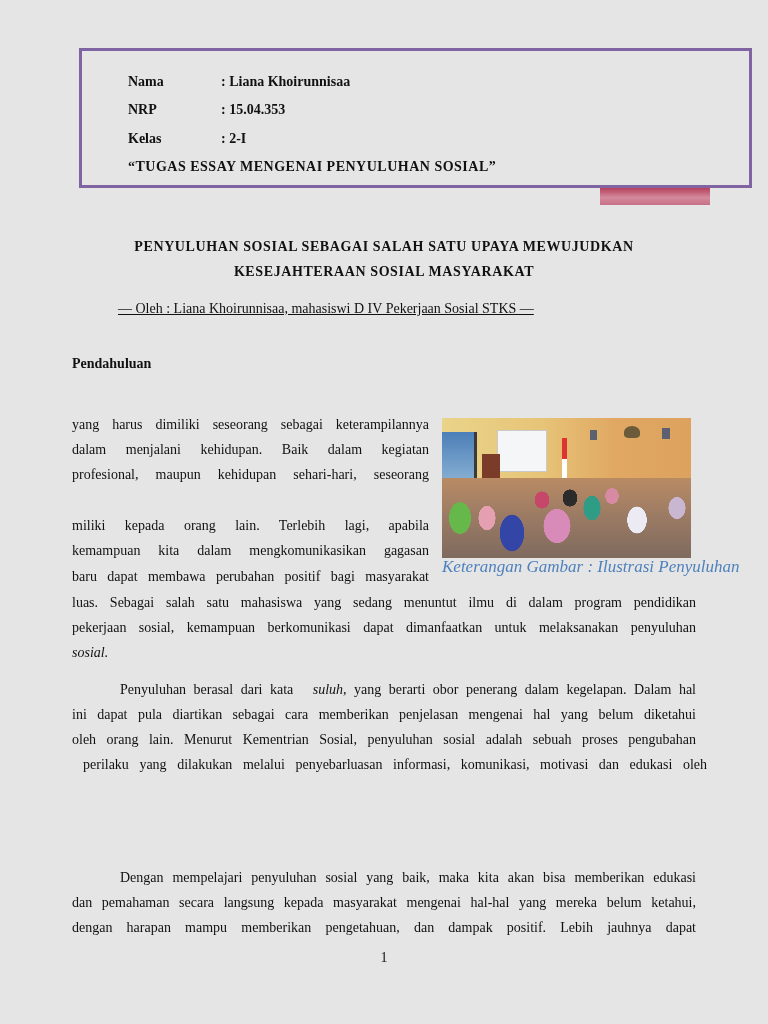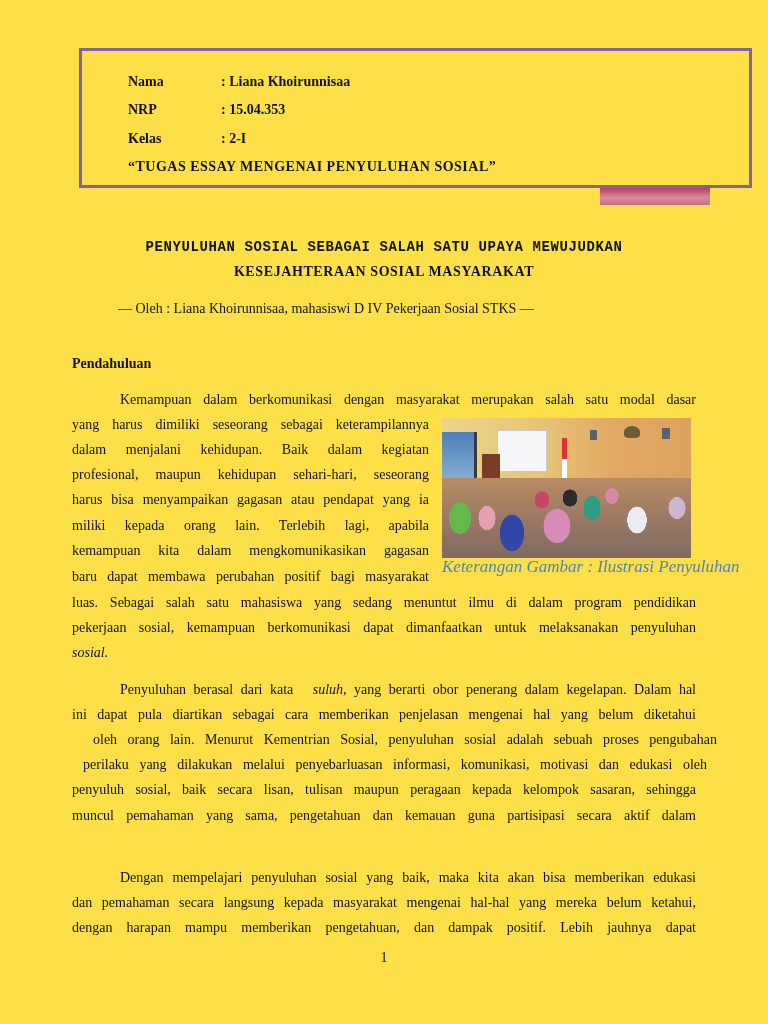--- a/index.html
+++ b/index.html
@@ -12,21 +12,21 @@
       height: 1024px;
       position: relative;
       overflow: hidden;
       font-family: "Liberation Serif", "DejaVu Serif", serif;
       color: #111111;
     }
     .page {
       position: absolute;
       left: 0; top: 0;
       width: 768px; height: 1024px;
-      background: #fde047;
+      background: #e5e5e5;
     }
     
     .pink-fragment {
       position: absolute;
       left: 600px;
       top: 186px;
       width: 110px;
       height: 19px;
       background: linear-gradient(180deg, #b0304e 0%, #c4647c 35%, #d48a9c 60%, #c77088 100%);
     }
@@ -63,20 +63,21 @@
       line-height: 16px;
       white-space: nowrap;
     }
     .byline {
       position: absolute;
       left: 118px;
       top: 301px;
       font-size: 14px;
       line-height: 16px;
       white-space: nowrap;
+      text-decoration: underline;
     }
     .section-heading {
       position: absolute;
       left: 72px;
       top: 356px;
       font-size: 14px;
       font-weight: bold;
       line-height: 16px;
     }
     .line {
@@ -191,32 +192,30 @@
     <span class="lbl">Nama</span><span>: Liana Khoirunnisaa</span>
   </div>
   <div class="header-row" style="top:102px;">
     <span class="lbl">NRP</span><span>: 15.04.353</span>
   </div>
   <div class="header-row" style="top:131px;">
     <span class="lbl">Kelas</span><span>: 2-I</span>
   </div>
   <div class="header-row" style="top:159px; letter-spacing:0.5px;">“TUGAS ESSAY MENGENAI PENYULUHAN SOSIAL”</div>
 
-  <div class="title-line" style="top:239px;font-family:Liberation Mono, monospace;">PENYULUHAN SOSIAL SEBAGAI SALAH SATU UPAYA MEWUJUDKAN</div>
+  <div class="title-line" style="top:239px;">PENYULUHAN SOSIAL SEBAGAI SALAH SATU UPAYA MEWUJUDKAN</div>
   <div class="title-line" style="top:264px;">KESEJAHTERAAN SOSIAL MASYARAKAT</div>
 
   <div class="byline">— Oleh : Liana Khoirunnisaa, mahasiswi D IV Pekerjaan Sosial STKS —</div>
 
   <div class="section-heading">Pendahuluan</div>
 
-  <div class="line full-indent" style="top:392px;">Kemampuan dalam berkomunikasi dengan masyarakat merupakan salah satu modal dasar</div>
   <div class="line narrow" style="top:417px;">yang harus dimiliki seseorang sebagai keterampilannya</div>
   <div class="line narrow" style="top:442px;">dalam menjalani kehidupan. Baik dalam kegiatan</div>
   <div class="line narrow" style="top:467px;">profesional, maupun kehidupan sehari-hari, seseorang</div>
-  <div class="line narrow" style="top:492px;">harus bisa menyampaikan gagasan atau pendapat yang ia</div>
   <div class="line narrow" style="top:518px;">miliki kepada orang lain. Terlebih lagi, apabila</div>
   <div class="line narrow" style="top:543px;">kemampuan kita dalam mengkomunikasikan gagasan</div>
   <div class="line narrow" style="top:569px;">baru dapat membawa perubahan positif bagi masyarakat</div>
   <div class="line full" style="top:595px;">luas. Sebagai salah satu mahasiswa yang sedang menuntut ilmu di dalam program pendidikan</div>
   <div class="line full" style="top:620px;">pekerjaan sosial, kemampuan berkomunikasi dapat dimanfaatkan untuk melaksanakan penyuluhan</div>
   <div class="line full last" style="top:645px;font-style:italic;">sosial.</div>
 
   <div class="photo">
     <div class="wall"></div>
     <div class="window"></div>
@@ -226,23 +225,21 @@
     <div class="frame1"></div>
     <div class="emblem"></div>
     <div class="frame2"></div>
     <div class="table"></div>
     <div class="crowd"></div>
   </div>
   <div class="caption">Keterangan Gambar : Ilustrasi Penyuluhan</div>
 
   <div class="line full-indent" style="top:682px;"><span>Penyuluhan berasal dari kata </span><em>suluh</em><span>, yang berarti obor penerang dalam kegelapan. Dalam hal</span></div>
   <div class="line full" style="top:707px;">ini dapat pula diartikan sebagai cara memberikan penjelasan mengenai hal yang belum diketahui</div>
-  <div class="line full" style="top:732px;margin-left:21px;">oleh orang lain. Menurut Kementrian Sosial, penyuluhan sosial adalah sebuah proses pengubahan</div>
+  <div class="line full" style="top:732px;">oleh orang lain. Menurut Kementrian Sosial, penyuluhan sosial adalah sebuah proses pengubahan</div>
   <div class="line full" style="top:757px;margin-left:11px;">perilaku yang dilakukan melalui penyebarluasan informasi, komunikasi, motivasi dan edukasi oleh</div>
-  <div class="line full" style="top:782px;">penyuluh sosial, baik secara lisan, tulisan maupun peragaan kepada kelompok sasaran, sehingga</div>
-  <div class="line full" style="top:808px;">muncul pemahaman yang sama, pengetahuan dan kemauan guna partisipasi secara aktif dalam</div>
 
   <div class="line full-indent" style="top:870px;">Dengan mempelajari penyuluhan sosial yang baik, maka kita akan bisa memberikan edukasi</div>
   <div class="line full" style="top:895px;">dan pemahaman secara langsung kepada masyarakat mengenai hal-hal yang mereka belum ketahui,</div>
   <div class="line full" style="top:920px;">dengan harapan mampu memberikan pengetahuan, dan dampak positif. Lebih jauhnya dapat</div>
 
   <div class="page-number">1</div>
 </div>
 
 </body></html>

